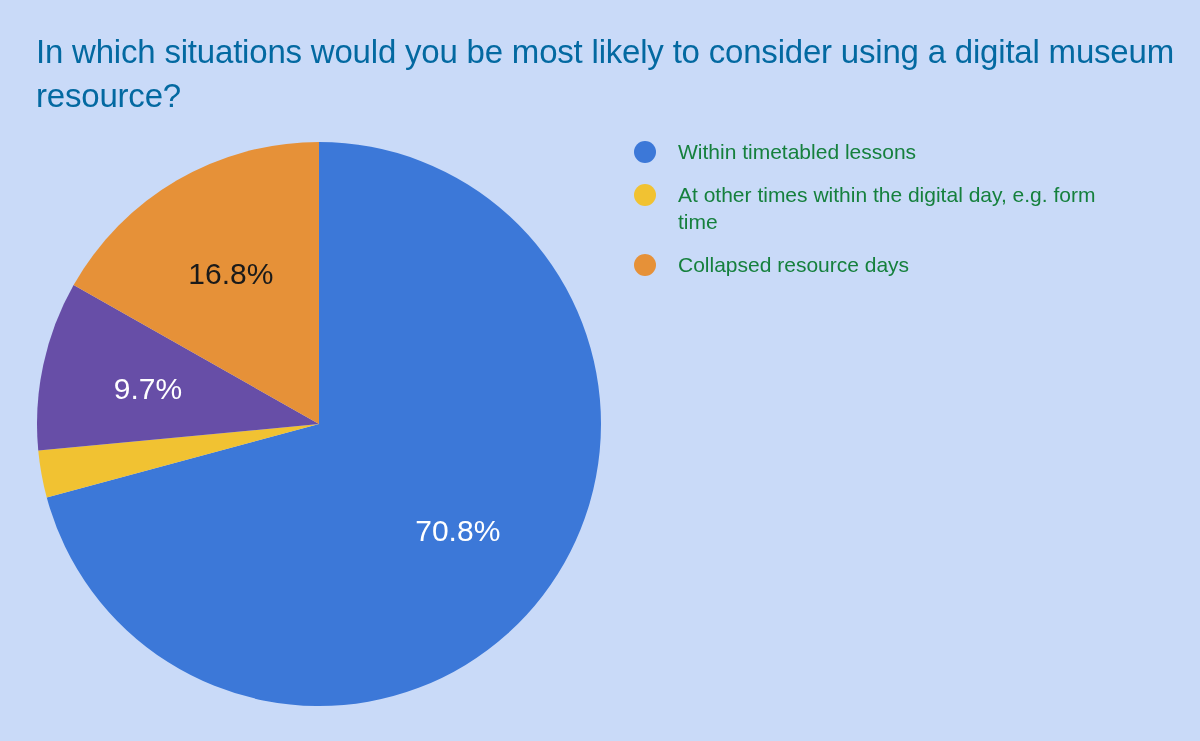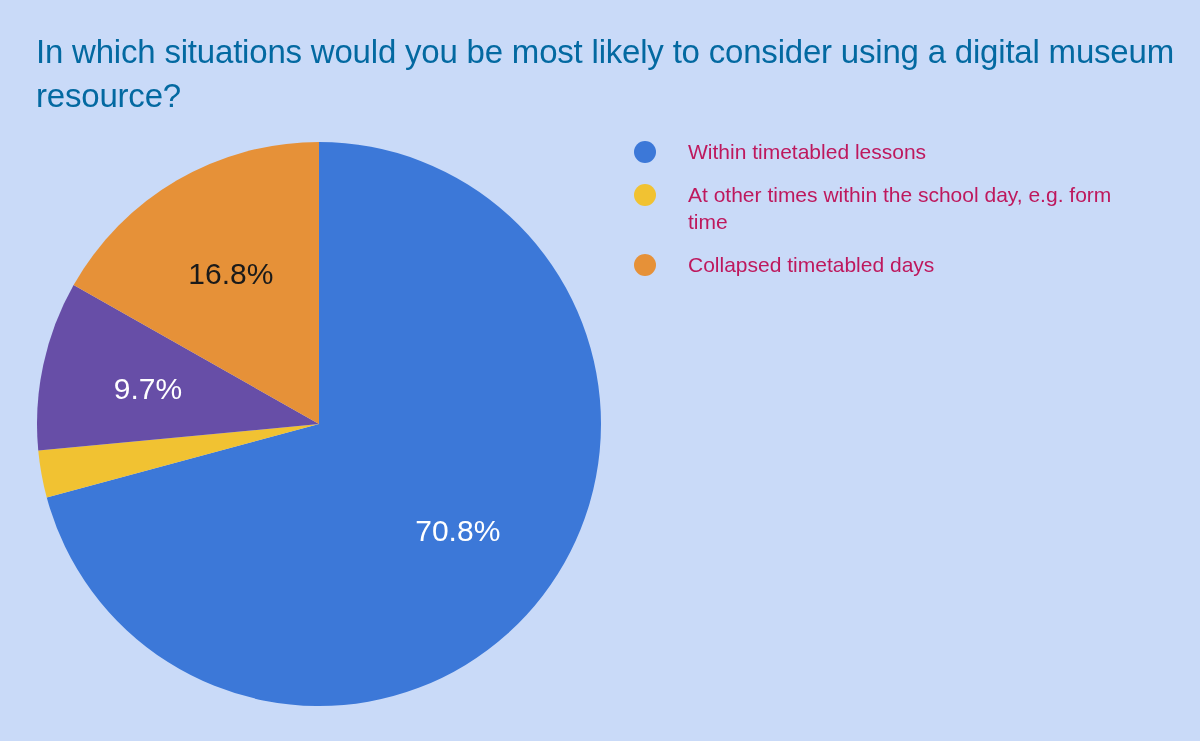--- a/index.html
+++ b/index.html
@@ -61,24 +61,24 @@
     margin-bottom: 16px;
   }
   .legend-swatch {
     width: 22px;
     height: 22px;
     border-radius: 50%;
     flex: 0 0 auto;
     margin-top: 3px;
   }
   .legend-label {
-    margin-left: 32px;
+    margin-left: 22px;
     font-size: 21px;
     line-height: 27px;
-    color: #be185d;
+    color: #15803d;
     max-width: 450px;
   }
 </style>
 </head>
 <body style="background: rgb(201, 218, 248);">
 
 <div id="chart-root">
 
   <div id="chart-title">In which situations would you be most likely to consider using a digital museum resource?</div>
 
@@ -101,23 +101,23 @@
 
   <div id="legend">
 
     <div class="legend-item">
       <span class="legend-swatch" style="background: rgb(60, 120, 216);"></span>
       <span class="legend-label">Within timetabled lessons</span>
     </div>
 
     <div class="legend-item">
       <span class="legend-swatch" style="background: rgb(241, 194, 50);"></span>
-      <span class="legend-label">At other times within the school day, e.g. form time</span>
+      <span class="legend-label">At other times within the digital day, e.g. form time</span>
     </div>
 
 
     <div class="legend-item">
       <span class="legend-swatch" style="background: rgb(230, 145, 56);"></span>
-      <span class="legend-label">Collapsed timetabled days</span>
+      <span class="legend-label">Collapsed resource days</span>
     </div>
 
   </div>
 </div>
 
 </body></html>

